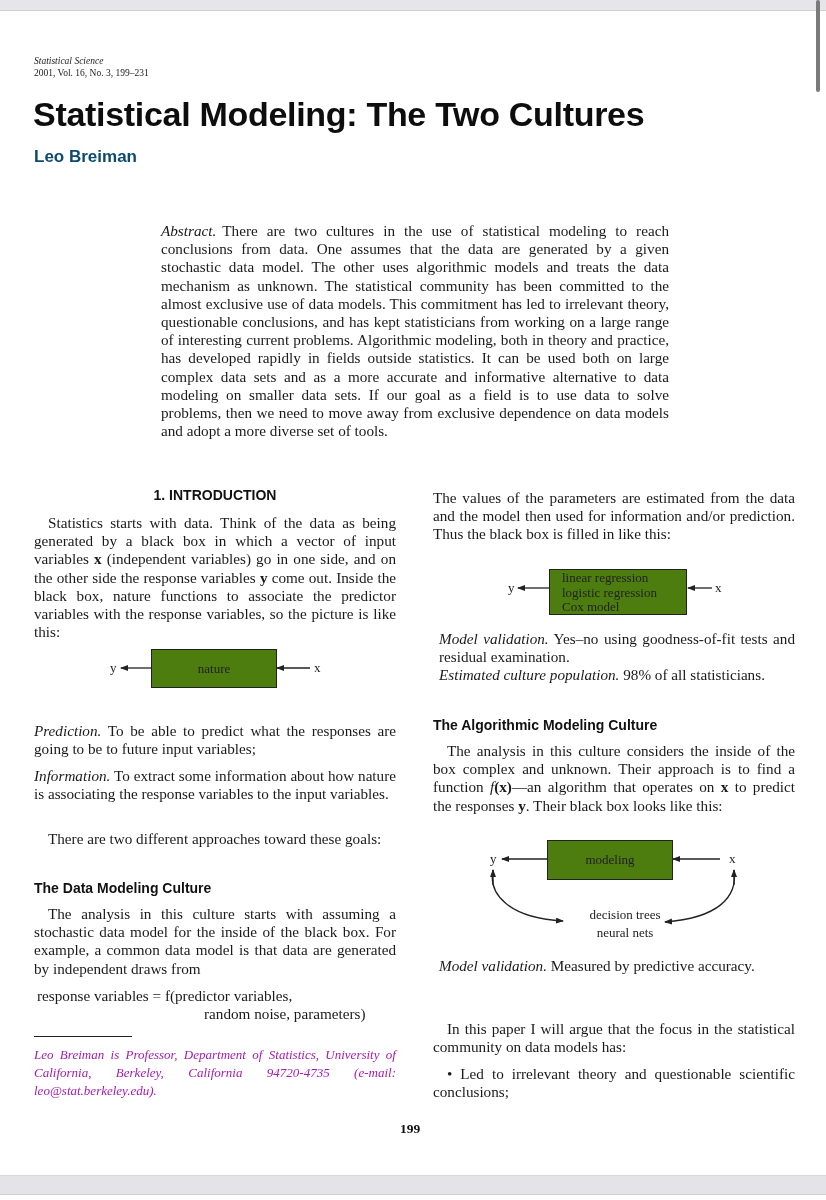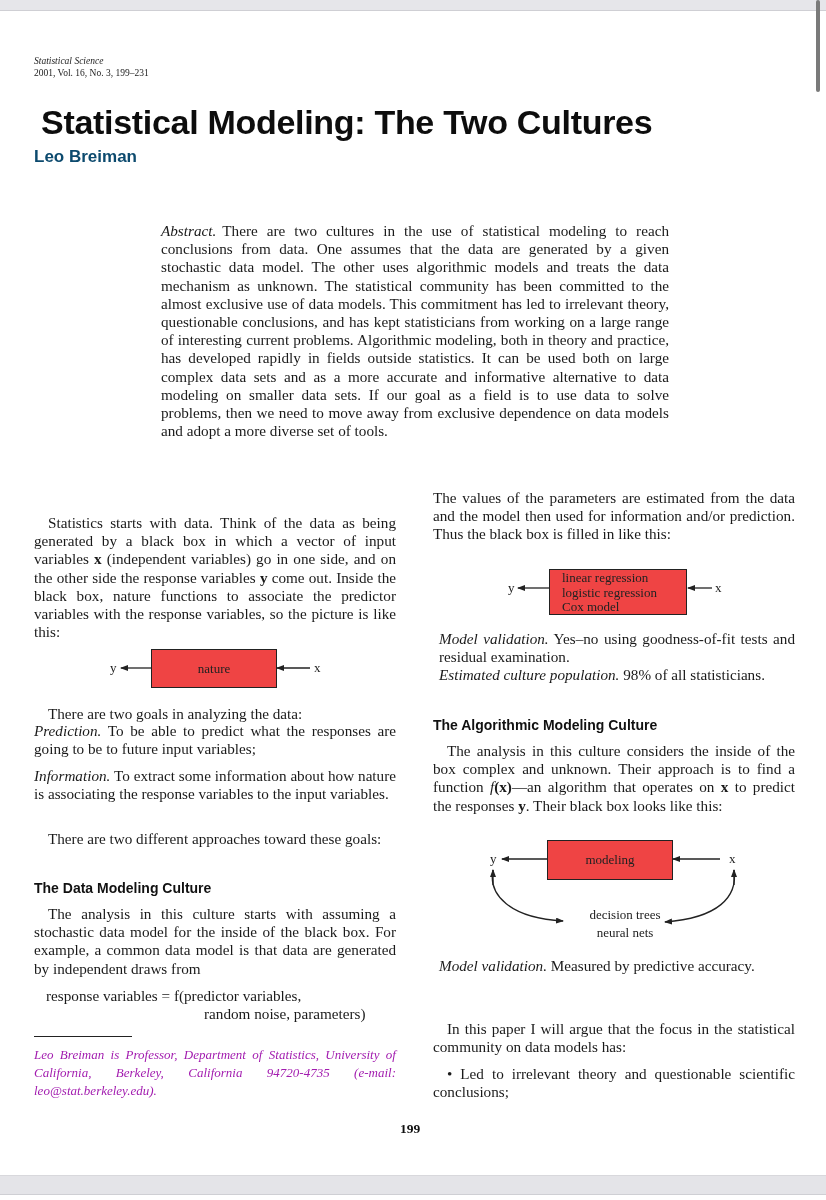--- a/index.html
+++ b/index.html
@@ -20,21 +20,21 @@
   .scrollbar {
     position: absolute; left: 816px; top: 0; width: 4px; height: 92px;
     background: #7a7a7a; border-radius: 2px;
   }
   .journal {
     position: absolute; left: 34px; top: 55px;
     font-family: "Liberation Serif", serif; font-size: 9.5px; line-height: 12px; color: #222;
   }
   .journal .name { font-style: italic; }
   .title {
-    position: absolute; left: 33px; top: 92px; margin: 8px;
+    position: absolute; left: 33px; top: 92px; margin: 0;
     font-family: "Liberation Sans", sans-serif; font-weight: bold;
     font-size: 34px; line-height: 44px; letter-spacing: -0.3px; color: #0d0d0d;
   }
   .author {
     position: absolute; left: 34px; top: 147px;
     font-family: "Liberation Sans", sans-serif; font-weight: bold; font-size: 17px; color: #0c4a6e;
   }
   .abstract {
     position: absolute; left: 161px; top: 222px; width: 508px;
     font-family: "Liberation Serif", serif; font-size: 15.2px; line-height: 18.2px;
@@ -50,21 +50,21 @@
   .col.right { left: 433px; }
   .abs { position: absolute; margin: 0; }
   .indent { text-indent: 14px; }
   .sec-head {
     font-family: "Liberation Sans", sans-serif; font-weight: bold; font-size: 14px; color: #111;
   }
   .center { text-align: center; }
   .it { font-style: italic; }
   .bold { font-weight: bold; }
   .box {
-    position: absolute; border: 1.3px solid #222; background: #ef4444;
+    position: absolute; border: 1.3px solid #222; background: #4d7c0f;
     font-family: "Liberation Serif", serif; font-size: 13px; color: #222; text-align: center;
   }
   .dlabel {
     position: absolute; font-family: "Liberation Serif", serif; font-size: 13px; color: #222;
   }
   .rule { position: absolute; height: 1.3px; background: #222; }
   .footnote {
     position: absolute; left: 34px; top: 1046px; width: 362px;
     font-family: "Liberation Serif", serif; font-style: italic;
     font-size: 13px; line-height: 18px; color: #a21caf; text-align: justify;
@@ -87,32 +87,32 @@
   <div>2001, Vol. 16, No. 3, 199–231</div>
 </div>
 <h1 class="title">Statistical Modeling: The Two Cultures</h1>
 <div class="author">Leo Breiman</div>
 
 <div class="abstract">
   <span class="label">Abstract.</span><span>There are two cultures in the use of statistical modeling to reach conclusions from data. One assumes that the data are generated by a given stochastic data model. The other uses algorithmic models and treats the data mechanism as unknown. The statistical community has been committed to the almost exclusive use of data models. This commitment has led to irrelevant theory, questionable conclusions, and has kept statisticians from working on a large range of interesting current problems. Algorithmic modeling, both in theory and practice, has developed rapidly in fields outside statistics. It can be used both on large complex data sets and as a more accurate and informative alternative to data modeling on smaller data sets. If our goal as a field is to use data to solve problems, then we need to move away from exclusive dependence on data models and adopt a more diverse set of tools.</span>
 </div>
 
 <div class="col left" style="top:0;height:1200px;">
+  <div class="abs sec-head center" style="top:486px;width:362px;">1. INTRODUCTION</div>
 
   <p class="abs indent" style="top:514px;width:362px;"><span>Statistics starts with data. Think of the data as being generated by a black box in which a vector of input variables </span><span class="bold">x</span><span> (independent variables) go in one side, and on the other side the response variables </span><span class="bold">y</span><span> come out. Inside the black box, nature functions to associate the predictor variables with the response variables, so the picture is like this:</span></p>
 
-  <p class="abs indent" style="top:705px;width:362px;">There are two goals in analyzing the data:</p>
   <p class="abs" style="top:722px;width:362px;"><span class="it">Prediction.</span><span> To be able to predict what the responses are going to be to future input variables;</span></p>
   <p class="abs" style="top:767px;width:362px;"><span class="it">Information.</span><span> To extract some information about how nature is associating the response variables to the input variables.</span></p>
   <p class="abs indent" style="top:830px;width:362px;">There are two different approaches toward these goals:</p>
 
   <div class="abs sec-head" style="top:879px;">The Data Modeling Culture</div>
   <p class="abs indent" style="top:905px;width:362px;">The analysis in this culture starts with assuming a stochastic data model for the inside of the black box. For example, a common data model is that data are generated by independent draws from</p>
 
-  <div class="abs" style="top:987px;left:3px;text-align:left;white-space:nowrap;margin-left:9px;">
+  <div class="abs" style="top:987px;left:3px;text-align:left;white-space:nowrap;">
     <span>response variables = f(predictor variables,</span>
   </div>
   <div class="abs" style="top:1005px;left:170px;text-align:left;white-space:nowrap;">random noise, parameters)</div>
 </div>
 
 <div class="dlabel" style="left:110px;top:660px;">y</div>
 <div class="box" style="left:151px;top:649px;width:124px;height:37px;line-height:37px;">
   <span>nature</span>
 </div>
 <div class="dlabel" style="left:314px;top:660px;">x</div>

